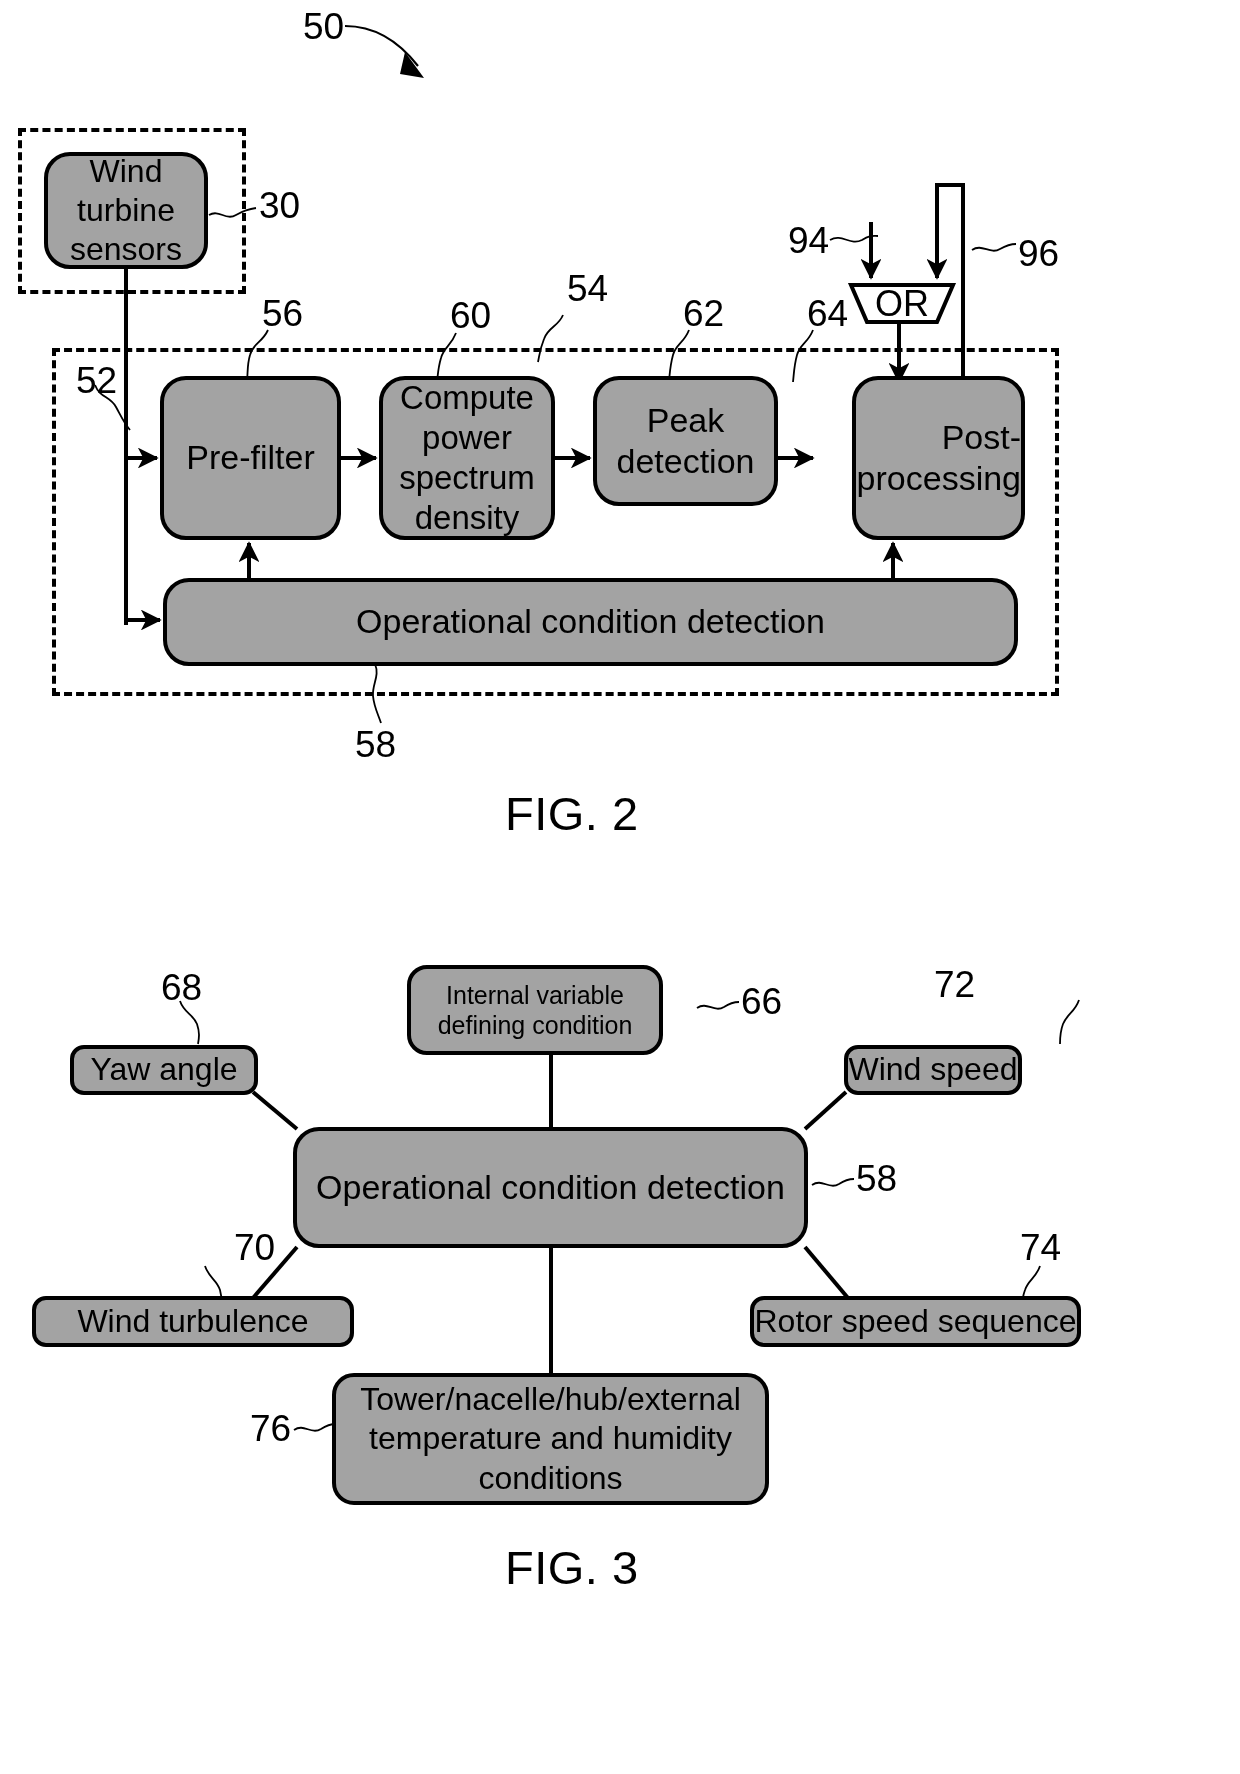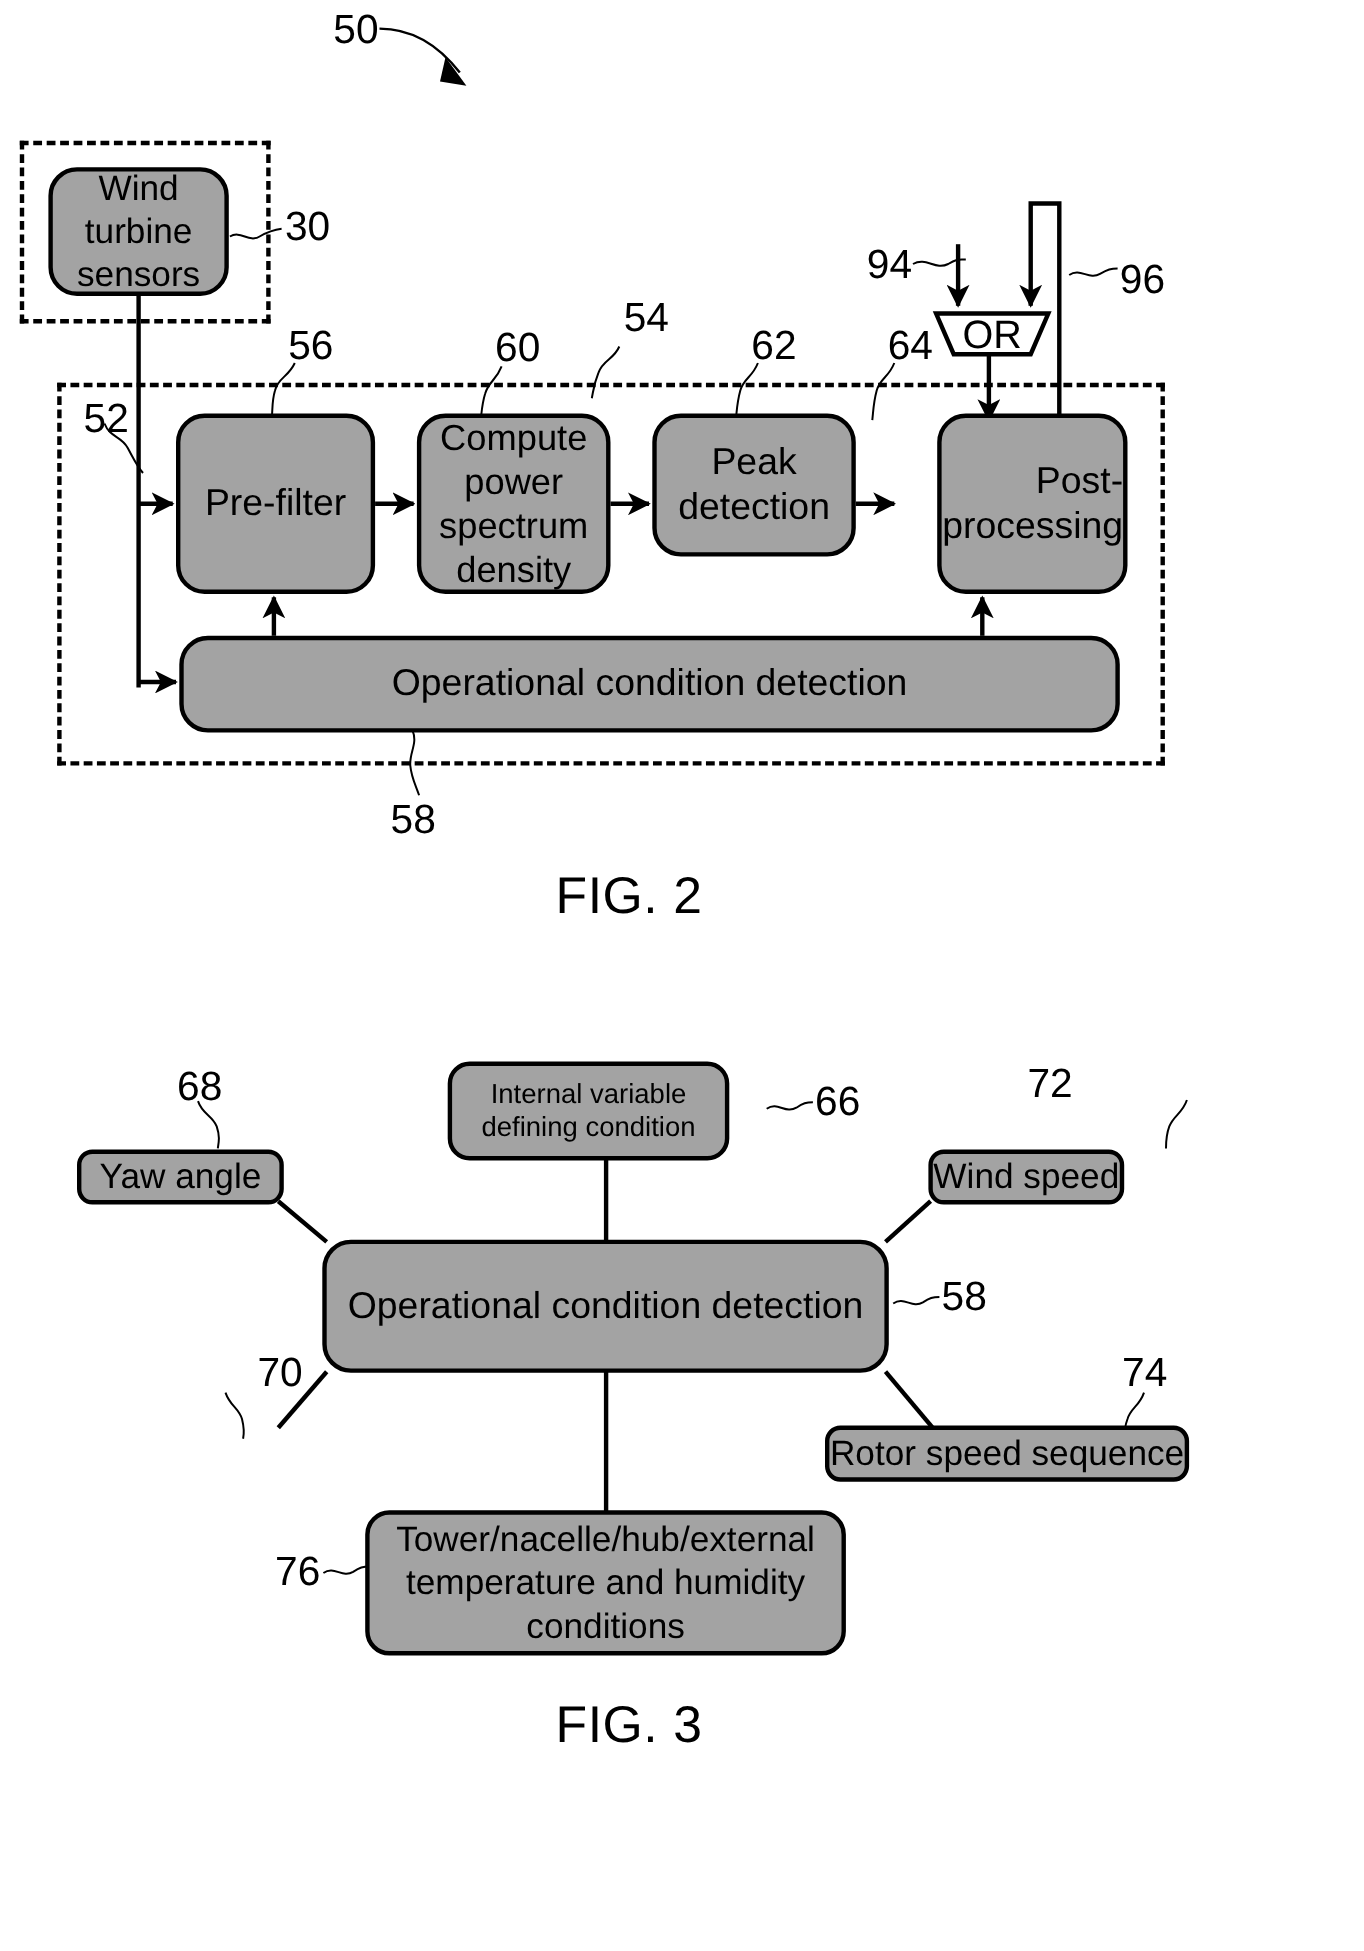--- a/index.html
+++ b/index.html
@@ -228,20 +228,23 @@
   </div>
 
   <div class="node rounded-sm" style="left:844px; top:1045px; width:178px; height:50px; font-size:32px;">
     <span>Wind speed</span>
   </div>
 
   <div class="node rounded-lg" style="left:293px; top:1127px; width:515px; height:121px; font-size:34px;">
     <span>Operational condition detection</span>
   </div>
 
+  <div class="node rounded-sm" style="left:32px; top:1296px; width:322px; height:51px; font-size:32px;">
+    <span>Wind turbulence</span>
+  </div>
 
   <div class="node rounded-sm" style="left:750px; top:1296px; width:331px; height:51px; font-size:32px;">
     <span>Rotor speed sequence</span>
   </div>
 
   <div class="node rounded-sm" style="left:332px; top:1373px; width:437px; height:132px; font-size:32px; border-radius:22px; padding:0 10px;">
     <span>Tower/nacelle/hub/external temperature and humidity conditions</span>
   </div>
 
   <div class="reflabel" style="left:161px; top:969px;"><span>68</span></div>

